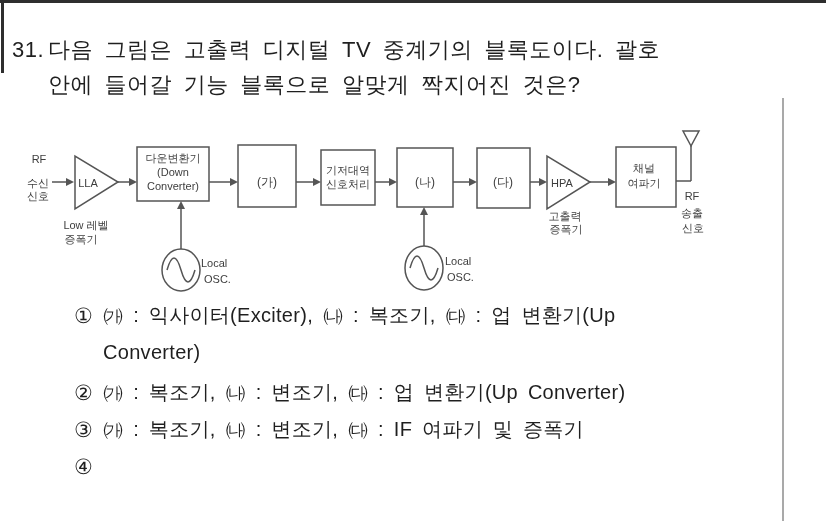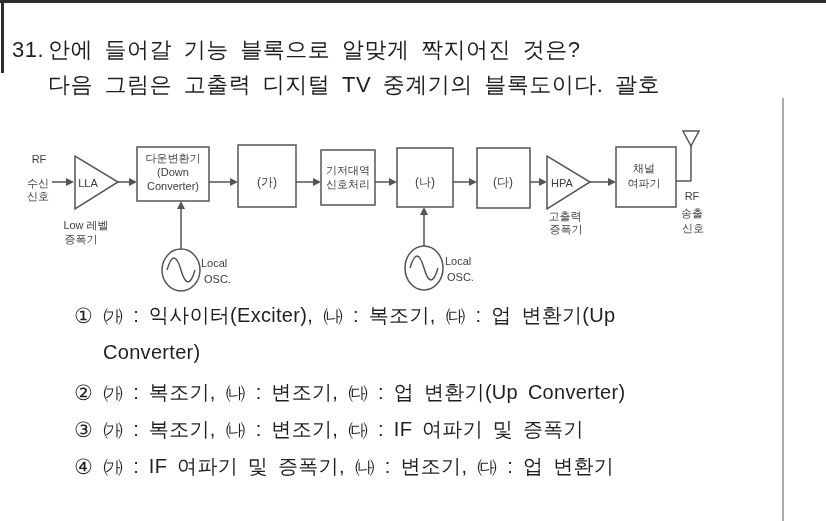--- a/index.html
+++ b/index.html
@@ -31,22 +31,22 @@
 </head>
 <body>
 
 <div class="border-top"></div>
 <div class="border-left"></div>
 <div class="border-right"></div>
 
 <div class="question">
   <span class="qnum">31.</span>
   <div class="qtext">
+    <div>다음 그림은 고출력 디지털 TV 중계기의 블록도이다. 괄호</div>
     <div>안에 들어갈 기능 블록으로 알맞게 짝지어진 것은?</div>
-    <div>다음 그림은 고출력 디지털 TV 중계기의 블록도이다. 괄호</div>
   </div>
 </div>
 
 <svg class="diagram" width="786" height="210" viewBox="0 100 786 210">
 
   <g>
     <text x="39" y="163" font-size="11" text-anchor="middle">RF</text>
     <text x="38" y="187" font-size="11" text-anchor="middle">수신</text>
     <text x="38" y="200" font-size="11" text-anchor="middle">신호</text>
   </g>
@@ -179,15 +179,14 @@
 <div class="choice c3">
   <span class="cnum">③</span>
   <div class="ctext">
     <div>㈎ : 복조기, ㈏ : 변조기, ㈐ : IF 여파기 및 증폭기</div>
   </div>
 </div>
 
 <div class="choice c4">
   <span class="cnum">④</span>
   <div class="ctext">
-    <div>㈎ : IF 여파기 및 증폭기, ㈏ : 변조기, ㈐ : 업 변환기</div>
   </div>
 </div>
 
 </body></html>

